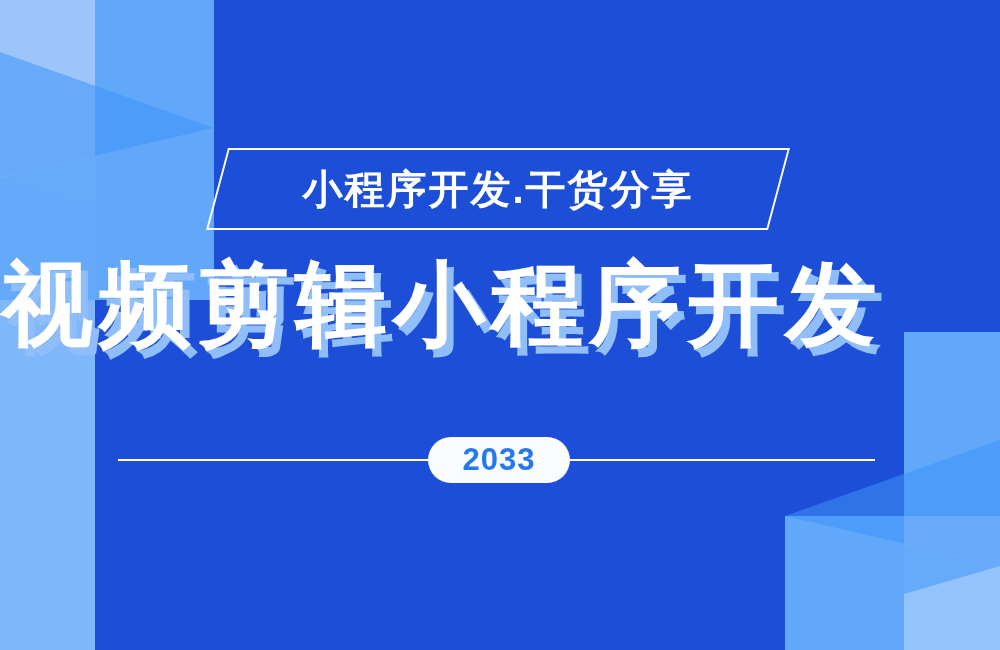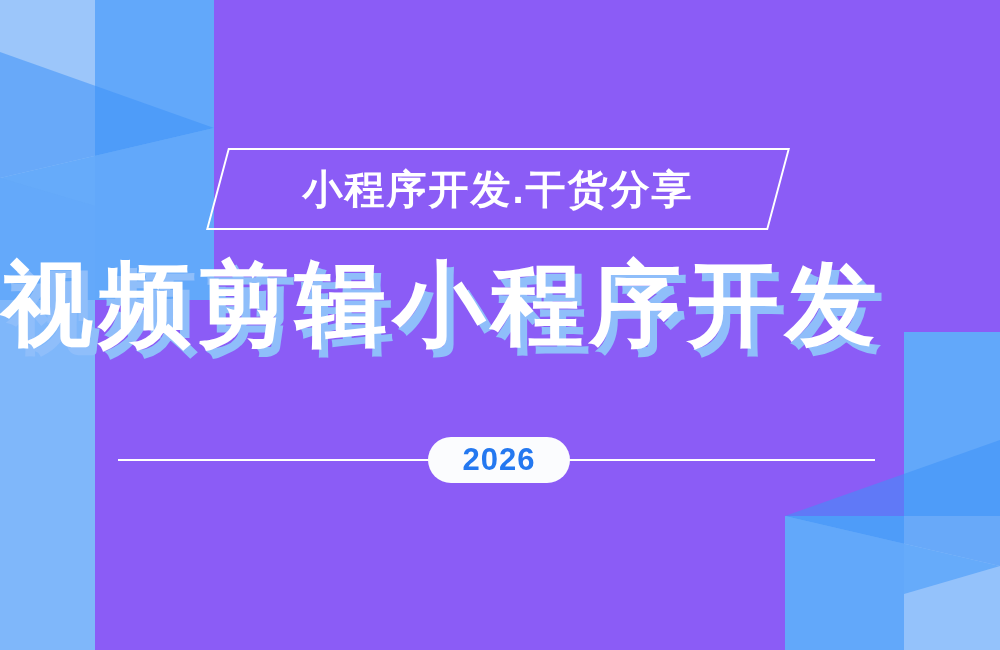--- a/index.html
+++ b/index.html
@@ -7,21 +7,21 @@
     margin: 0;
     padding: 0;
     background: #ffffff;
   }
 
   #banner {
     position: relative;
     width: 1000px;
     height: 650px;
     overflow: hidden;
-    background: #8b5cf6;
+    background: #1d4ed8;
     font-family: "Liberation Sans", "DejaVu Sans", sans-serif;
     user-select: none;
   }
 
   
   .deco-layer {
     position: absolute;
     inset: 0;
     width: 1000px;
     height: 650px;
@@ -131,15 +131,15 @@
 
   <div class="subtitle-wrap">
     <div class="subtitle-frame"></div>
     <div class="subtitle-text">小程序开发.干货分享</div>
   </div>
 
   <div class="main-title">视频剪辑小程序开发</div>
 
   <div class="divider divider-left"></div>
   <div class="divider divider-right"></div>
-  <div class="year-pill">2026</div>
+  <div class="year-pill">2033</div>
 
 </div>
 
 </body></html>

